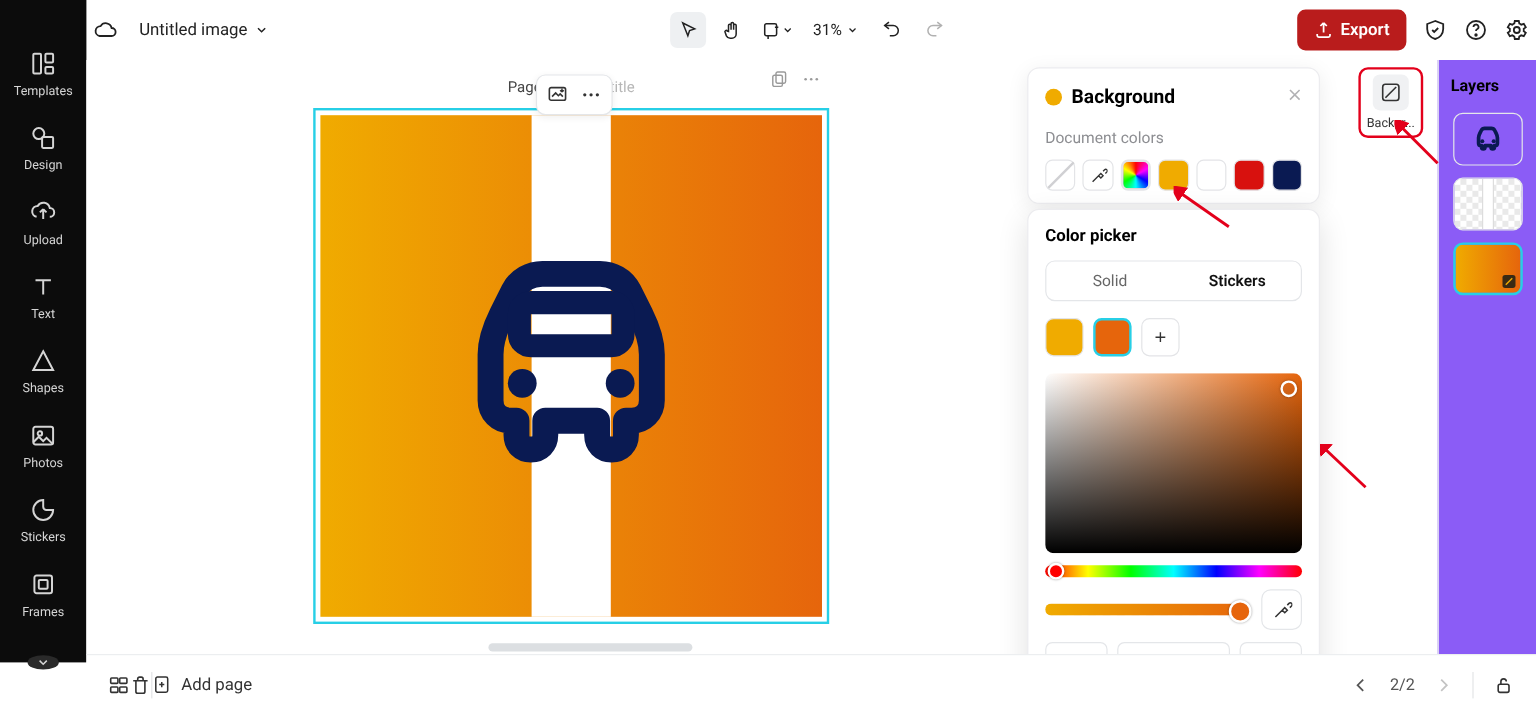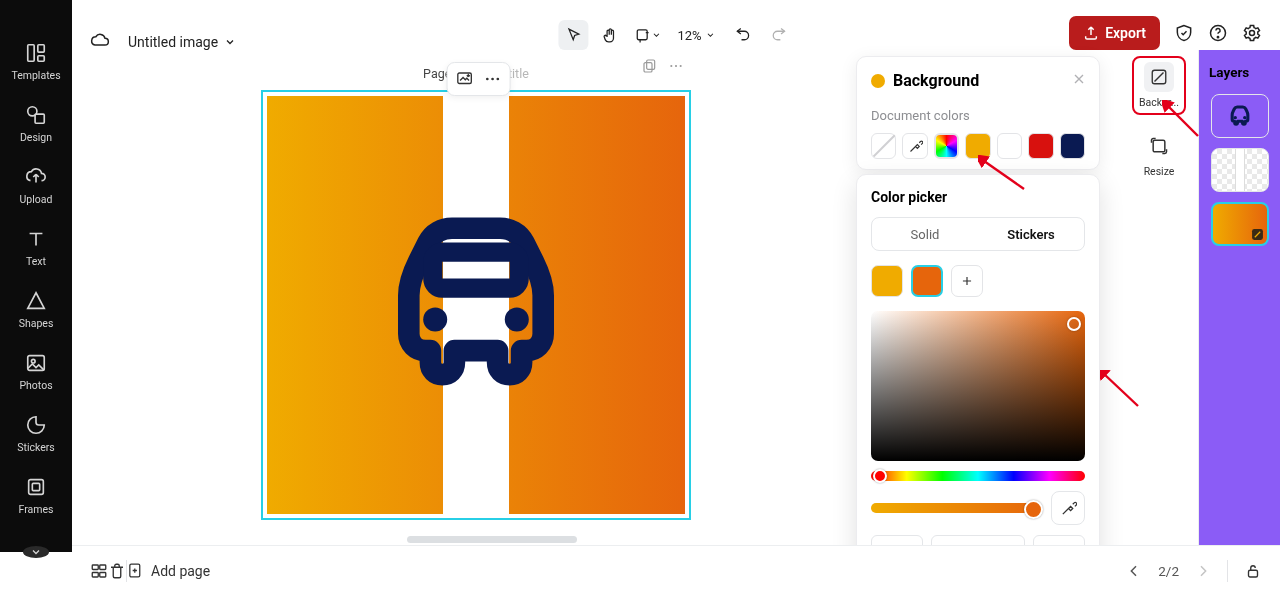--- a/index.html
+++ b/index.html
@@ -7,21 +7,21 @@
     
     
     .leftbar { position: absolute; left: 0; top: 0; width: 72px; height: 552px; background: #0c0c0c; display: flex; flex-direction: column; align-items: center; padding-top: 12px; }
     .logo-ic { width: 34px; height: 30px; margin-bottom: 30px; }
     .lb-item { width: 72px; display: flex; flex-direction: column; align-items: center; color: #d5d5d5; cursor: pointer; margin-bottom: 22px; }
     .lb-ic { width: 22px; height: 22px; }
     .lb-label { font-size: 10.5px; margin-top: 5px; }
     .lb-more { width: 26px; height: 26px; border-radius: 50%; background: #2a2a2a; display: flex; align-items: center; justify-content: center; margin-top: 8px; cursor: pointer; }
 
     
-    .topbar { position: absolute; left: 72px; right: 0; top: 0; height: 50px; display: flex; align-items: flex-end; padding: 0 18px; }
+    .topbar { position: absolute; left: 72px; right: 0; top: 0; height: 50px; display: flex; align-items: center; padding: 0 6px; }
     .tb-cloud { margin-right: 18px; color: #222; }
     .tb-title { font-size: 14px; color: #222; display: flex; align-items: center; cursor: pointer; }
     .tb-title svg { margin-left: 6px; }
     .tb-center { position: absolute; left: 50%; transform: translateX(-50%); display: flex; align-items: center; gap: 6px; }
     .tc-btn { height: 30px; min-width: 30px; border-radius: 6px; display: flex; align-items: center; justify-content: center; cursor: pointer; color: #222; padding: 0 4px; }
     .tc-btn.sel { background: #eef0f2; }
     .tc-zoom { font-size: 13px; display: flex; align-items: center; gap: 4px; padding: 0 6px; }
     .tb-right { margin-left: auto; display: flex; align-items: center; gap: 14px; }
     .export-btn { background: #b91c1c; color: #fff; height: 34px; border-radius: 7px; padding: 0 14px; display: flex; align-items: center; gap: 6px; font-size: 14px; font-weight: 600; cursor: pointer; }
     .tb-ic { color: #222; cursor: pointer; }
@@ -191,21 +191,21 @@
     <div class="tc-btn">
       <svg width="17" height="17" viewBox="0 0 24 24" fill="none" stroke="#222" stroke-width="1.8">
           <rect x="4" y="4" width="14" height="14" rx="2"></rect>
           <path d="m8 22 0-4m12-10-4 0"></path>
         </svg>
       <svg width="10" height="10" viewBox="0 0 24 24" fill="none" stroke="#222" stroke-width="2.5">
           <path d="m6 9 6 6 6-6"></path>
         </svg>
     </div>
     <div class="tc-btn tc-zoom">
-      <span>12%</span>
+      <span>31%</span>
       <svg width="10" height="10" viewBox="0 0 24 24" fill="none" stroke="#222" stroke-width="2.5">
           <path d="m6 9 6 6 6-6"></path>
         </svg>
     </div>
     <div class="tc-btn">
       <svg width="17" height="17" viewBox="0 0 24 24" fill="none" stroke="#222" stroke-width="1.8">
           <path d="M9 10 4 6l5-4"></path>
           <path d="M4 6h10a6 6 0 0 1 0 12h-4"></path>
         </svg>
     </div>
@@ -288,29 +288,20 @@
 
 <div class="toolcol" style="right:88px; z-index:35">
   <div class="tool-btn hl-red" style="padding:4px 2px">
     <div class="ic-wrap">
       <svg width="18" height="18" viewBox="0 0 24 24" fill="none" stroke="#333" stroke-width="1.8">
           <rect x="3" y="3" width="18" height="18" rx="3"></rect>
           <path d="M6 18 18 6"></path>
         </svg>
     </div>
     <span>Backgr...</span>
-  </div>
-  <div class="tool-btn">
-    <div class="ic-wrap" style="background:transparent">
-      <svg width="20" height="20" viewBox="0 0 24 24" fill="none" stroke="#333" stroke-width="1.8">
-          <rect x="5" y="5" width="14" height="14" rx="2"></rect>
-          <path d="M3 8V5a2 2 0 0 1 2-2h3M21 16v3a2 2 0 0 1-2 2h-3"></path>
-        </svg>
-    </div>
-    <span>Resize</span>
   </div>
 </div>
 
 <div class="panel-bg" style="right:180px">
    <h1>
       <span class="yellow-dot"></span>
       <span>Background</span>
     </h1>
    <div class="panel-close">
      <svg width="16" height="16" viewBox="0 0 24 24" stroke="#b1b1b4" stroke-width="2">

